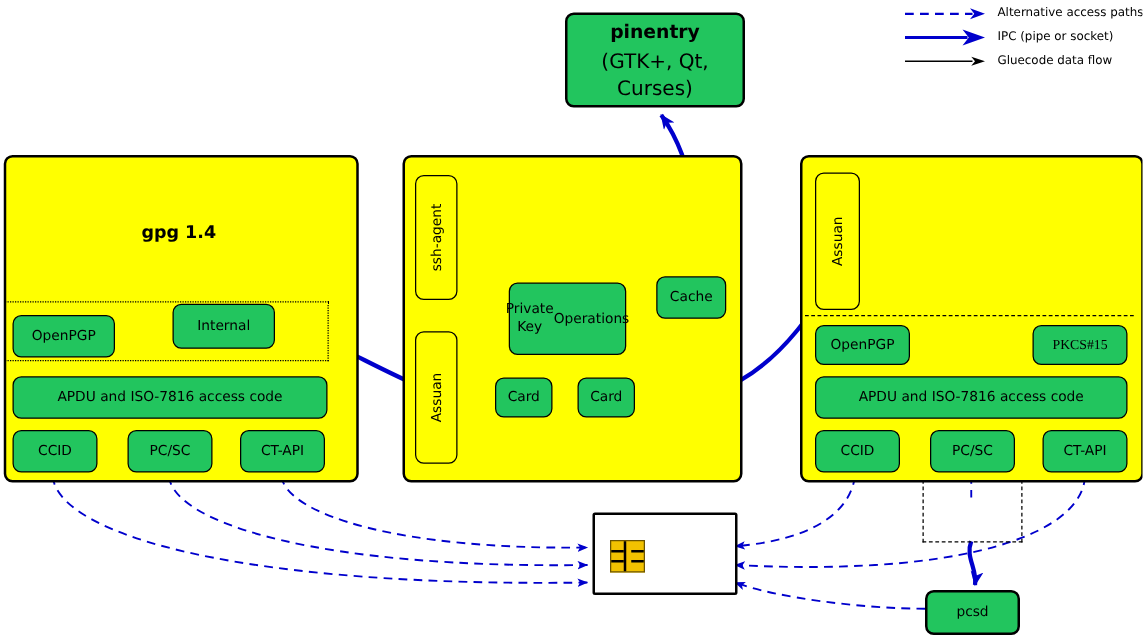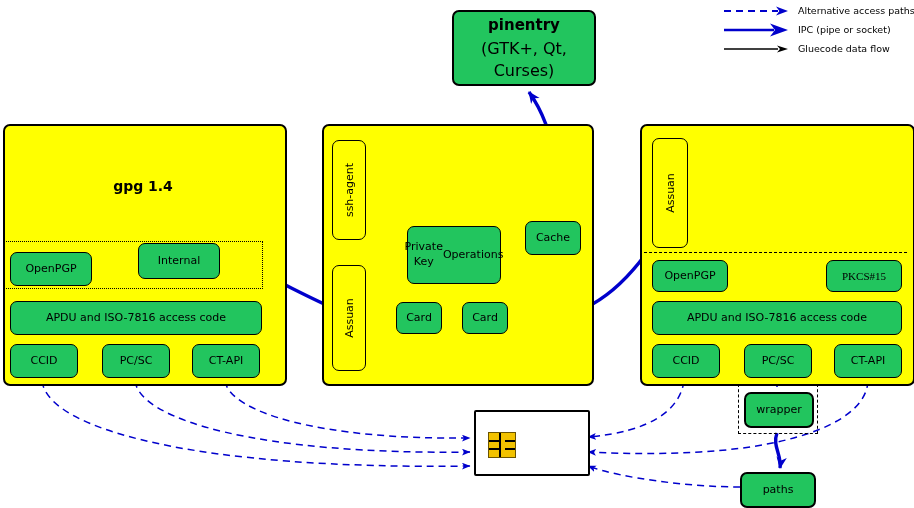--- a/index.html
+++ b/index.html
@@ -174,23 +174,22 @@
   <div class="box" style="left:652px;top:260px;width:74px;height:30px;">OpenPGP</div>
   <div class="box" style="left:826px;top:260px;width:74px;height:30px;font-family:Liberation Serif, serif;">PKCS#15</div>
 
   <div class="box" style="left:652px;top:301px;width:248px;height:32px;">APDU and ISO-7816 access code</div>
 
   <div class="box" style="left:652px;top:344px;width:66px;height:32px;">CCID</div>
   <div class="box" style="left:744px;top:344px;width:66px;height:32px;">PC/SC</div>
   <div class="box" style="left:834px;top:344px;width:66px;height:32px;">CT-API</div>
 
   <div class="dashed-region" style="left:738px;top:384px;width:78px;height:48px;"></div>
-  <div class="box thick" style="left:744px;top:392px;width:66px;height:32px;">wrapper</div>
 
-  <div class="box thick" style="left:740px;top:472px;width:72px;height:32px;">paths</div>
+  <div class="box thick" style="left:740px;top:472px;width:72px;height:32px;">pcsd</div>
 
   <div id="smartcard" style="left:474px;top:410px;width:112px;height:62px;">
     <div id="chip" style="left:12px;top:20px;width:26px;height:24px;">
       <div class="cl" style="left:10px;top:0;width:1.5px;height:24px;"></div>
       <div class="cl" style="left:0;top:7px;width:10px;height:1.5px;"></div>
       <div class="cl" style="left:0;top:15px;width:10px;height:1.5px;"></div>
       <div class="cl" style="left:16px;top:7px;width:10px;height:1.5px;"></div>
       <div class="cl" style="left:16px;top:15px;width:10px;height:1.5px;"></div>
     </div>
   </div>

